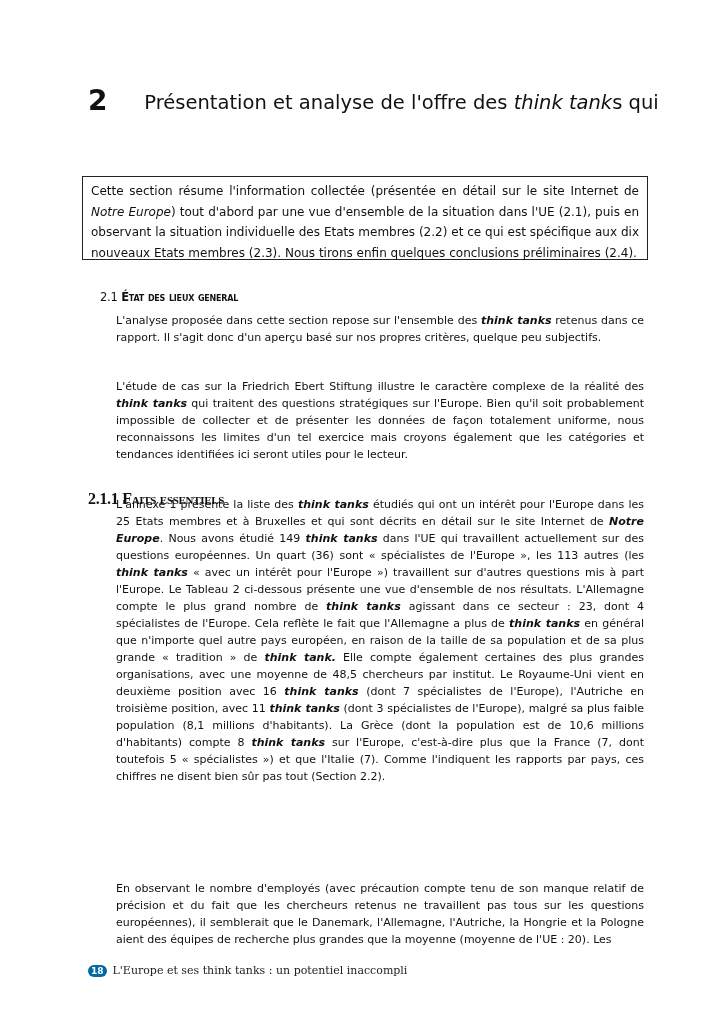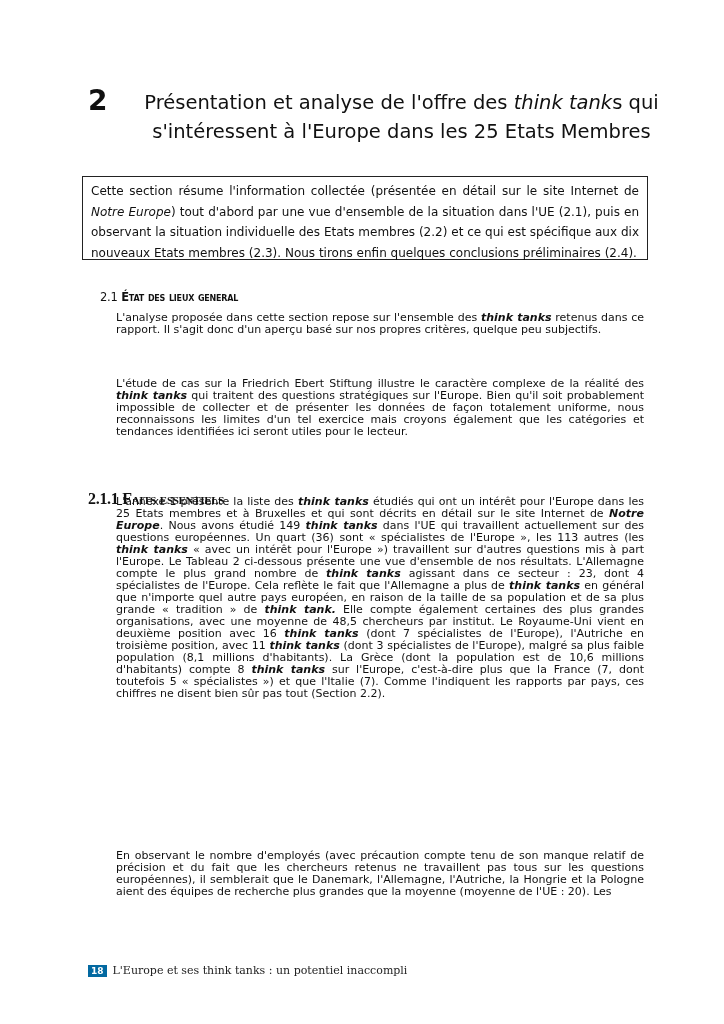--- a/index.html
+++ b/index.html
@@ -9,35 +9,34 @@
            font-family: "DejaVu Sans", sans-serif; font-size: 19.5px; line-height: 29px; color: #111; }
   .title .num { font-size: 28px; font-weight: bold; position: absolute; left: 0; top: -2px; }
   .title .t { margin-left: 27px; display: block; text-align: center; }
   .box { position: absolute; left: 82px; top: 176px; width: 566px; height: 84px;
          border: 1.3px solid #222; box-sizing: border-box; padding: 4px 8px 0 8px;
          font-family: "DejaVu Sans", sans-serif; font-size: 12px; line-height: 20.5px; text-align: justify; }
   .box p { margin: 0; }
   .h2 { position: absolute; left: 100px; top: 290px; font-size: 11.5px; letter-spacing: -0.2px; }
   .h3 { position: absolute; left: 88px; top: 490px; font-size: 16px; font-weight: bold; letter-spacing: -0.3px; font-family: Liberation Serif, serif; }
   .smallcaps { font-variant: small-caps; }
-  .para { position: absolute; left: 116px; width: 528px; font-size: 11px; line-height: 12px;
+  .para { position: absolute; left: 116px; width: 528px; font-size: 11px; line-height: 17px;
           text-align: justify; font-family: "DejaVu Sans", sans-serif; }
   .para p { margin: 0; }
   em { font-style: italic; font-weight: bold; }
   .footer { position: absolute; left: 88px; top: 964px; font-family: "DejaVu Serif", serif; font-size: 11px; color: #222; }
   .footer .pg { display: inline-block; background: #0369a1; color: #fff; font-family: "DejaVu Sans", sans-serif;
-                font-size: 9px; padding: 1px 3px; margin-right: 6px; font-weight: bold; }
+                font-size: 9px; padding: 1px 3px; margin-right: 6px; font-weight: bold; border-radius: 6px; }
 </style>
 </head>
 <body>
 
 <div class="title">
   <span class="num">2</span>
   <span class="t"><span>Présentation et analyse de l'offre des </span><i>think tank</i><span>s qui</span></span>
-  <span class="t">s'intéressent à l'Europe dans les 25 Etats Membres</span>
 </div>
 
 <div class="box">
   <p><span>Cette section résume l'information collectée (présentée en détail sur le site Internet de </span><i>Notre Europe</i><span>) tout d'abord par une vue d'ensemble de la situation dans l'UE (2.1), puis en observant la situation individuelle des Etats membres (2.2) et ce qui est spécifique aux dix nouveaux Etats membres (2.3). Nous tirons enfin quelques conclusions préliminaires (2.4).</span></p>
 </div>
 
 <div class="h2">
   <span>2.1 </span><span class="smallcaps" style="font-weight:bold">État des lieux general</span>
 </div>
 
@@ -52,19 +51,19 @@
 <div class="h3">
   <span>2.1.1 </span><span class="smallcaps">Faits essentiels</span>
 </div>
 
 <div class="para" style="top:496px">
   <p>
     <span>L'annexe 1 présente la liste des </span><em>think tanks</em><span> étudiés qui ont un intérêt pour l'Europe dans les 25 Etats membres et à Bruxelles et qui sont décrits en détail sur le site Internet de </span><em>Notre Europe</em><span>. Nous avons étudié 149 </span><em>think tanks</em><span> dans l'UE qui travaillent actuellement sur des questions européennes. Un quart (36) sont « spécialistes de l'Europe », les 113 autres (les </span><em>think tanks</em><span> « avec un intérêt pour l'Europe ») travaillent sur d'autres questions mis à part l'Europe. Le Tableau 2 ci-dessous présente une vue d'ensemble de nos résultats. L'Allemagne compte le plus grand nombre de </span><em>think tanks</em><span> agissant dans ce secteur : 23, dont 4 spécialistes de l'Europe. Cela reflète le fait que l'Allemagne a plus de </span><em>think tanks</em><span> en général que n'importe quel autre pays européen, en raison de la taille de sa population et de sa plus grande « tradition » de </span><em>think tank.</em><span> Elle compte également certaines des plus grandes organisations, avec une moyenne de 48,5 chercheurs par institut. Le Royaume-Uni vient en deuxième position avec 16 </span><em>think tanks</em><span> (dont 7 spécialistes de l'Europe), l'Autriche en troisième position, avec 11 </span><em>think tanks</em><span> (dont 3 spécialistes de l'Europe), malgré sa plus faible population (8,1 millions d'habitants). La Grèce (dont la population est de 10,6 millions d'habitants) compte 8 </span><em>think tanks</em><span> sur l'Europe, c'est-à-dire plus que la France (7, dont toutefois 5 « spécialistes ») et que l'Italie (7). Comme l'indiquent les rapports par pays, ces chiffres ne disent bien sûr pas tout (Section 2.2).</span>
   </p>
 </div>
 
-<div class="para" style="top:850px">
+<div class="para" style="top:880px">
   <p>En observant le nombre d'employés (avec précaution compte tenu de son manque relatif de précision et du fait que les chercheurs retenus ne travaillent pas tous sur les questions européennes), il semblerait que le Danemark, l'Allemagne, l'Autriche, la Hongrie et la Pologne aient des équipes de recherche plus grandes que la moyenne (moyenne de l'UE : 20). Les</p>
 </div>
 
 <div class="footer">
   <span class="pg">18</span><span>L'Europe et ses think tanks : un potentiel inaccompli</span>
 </div>
 
 </body></html>

